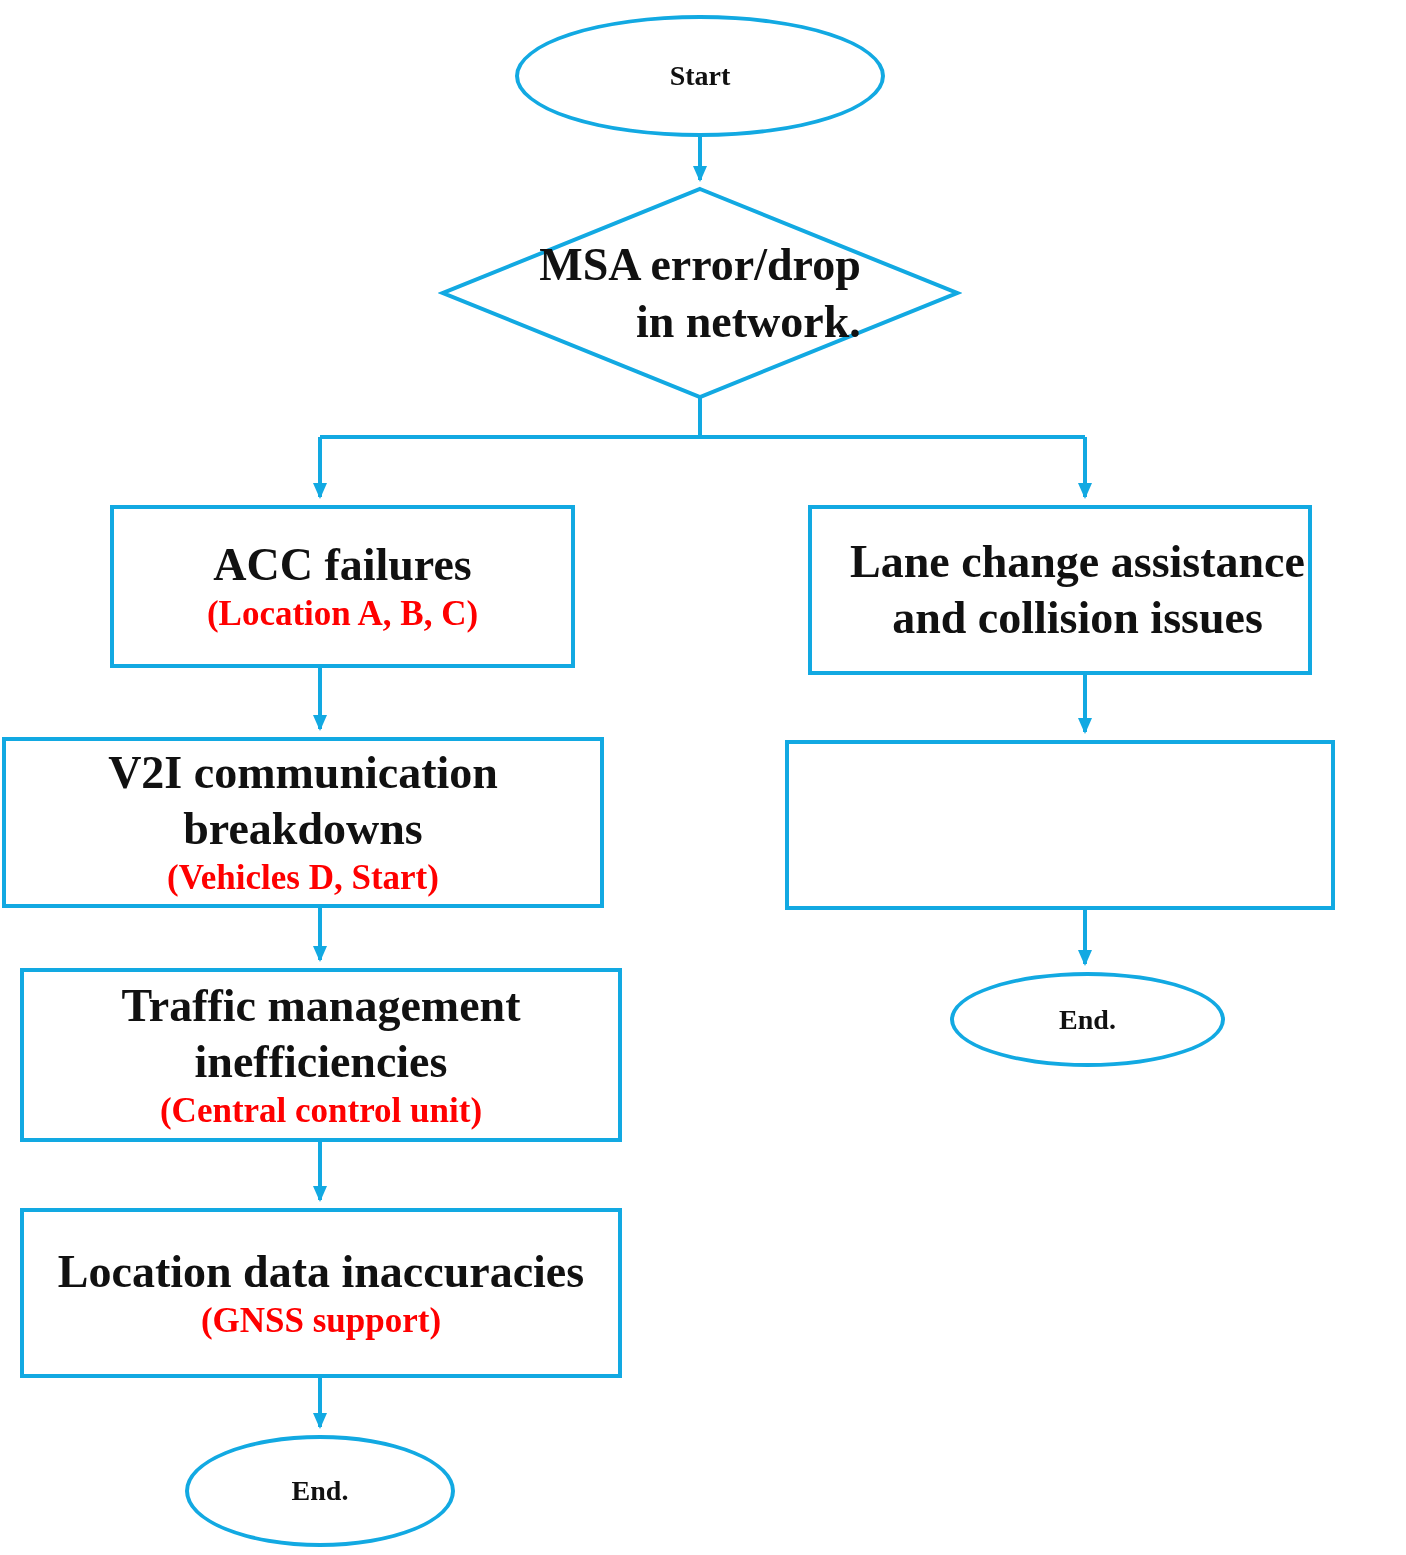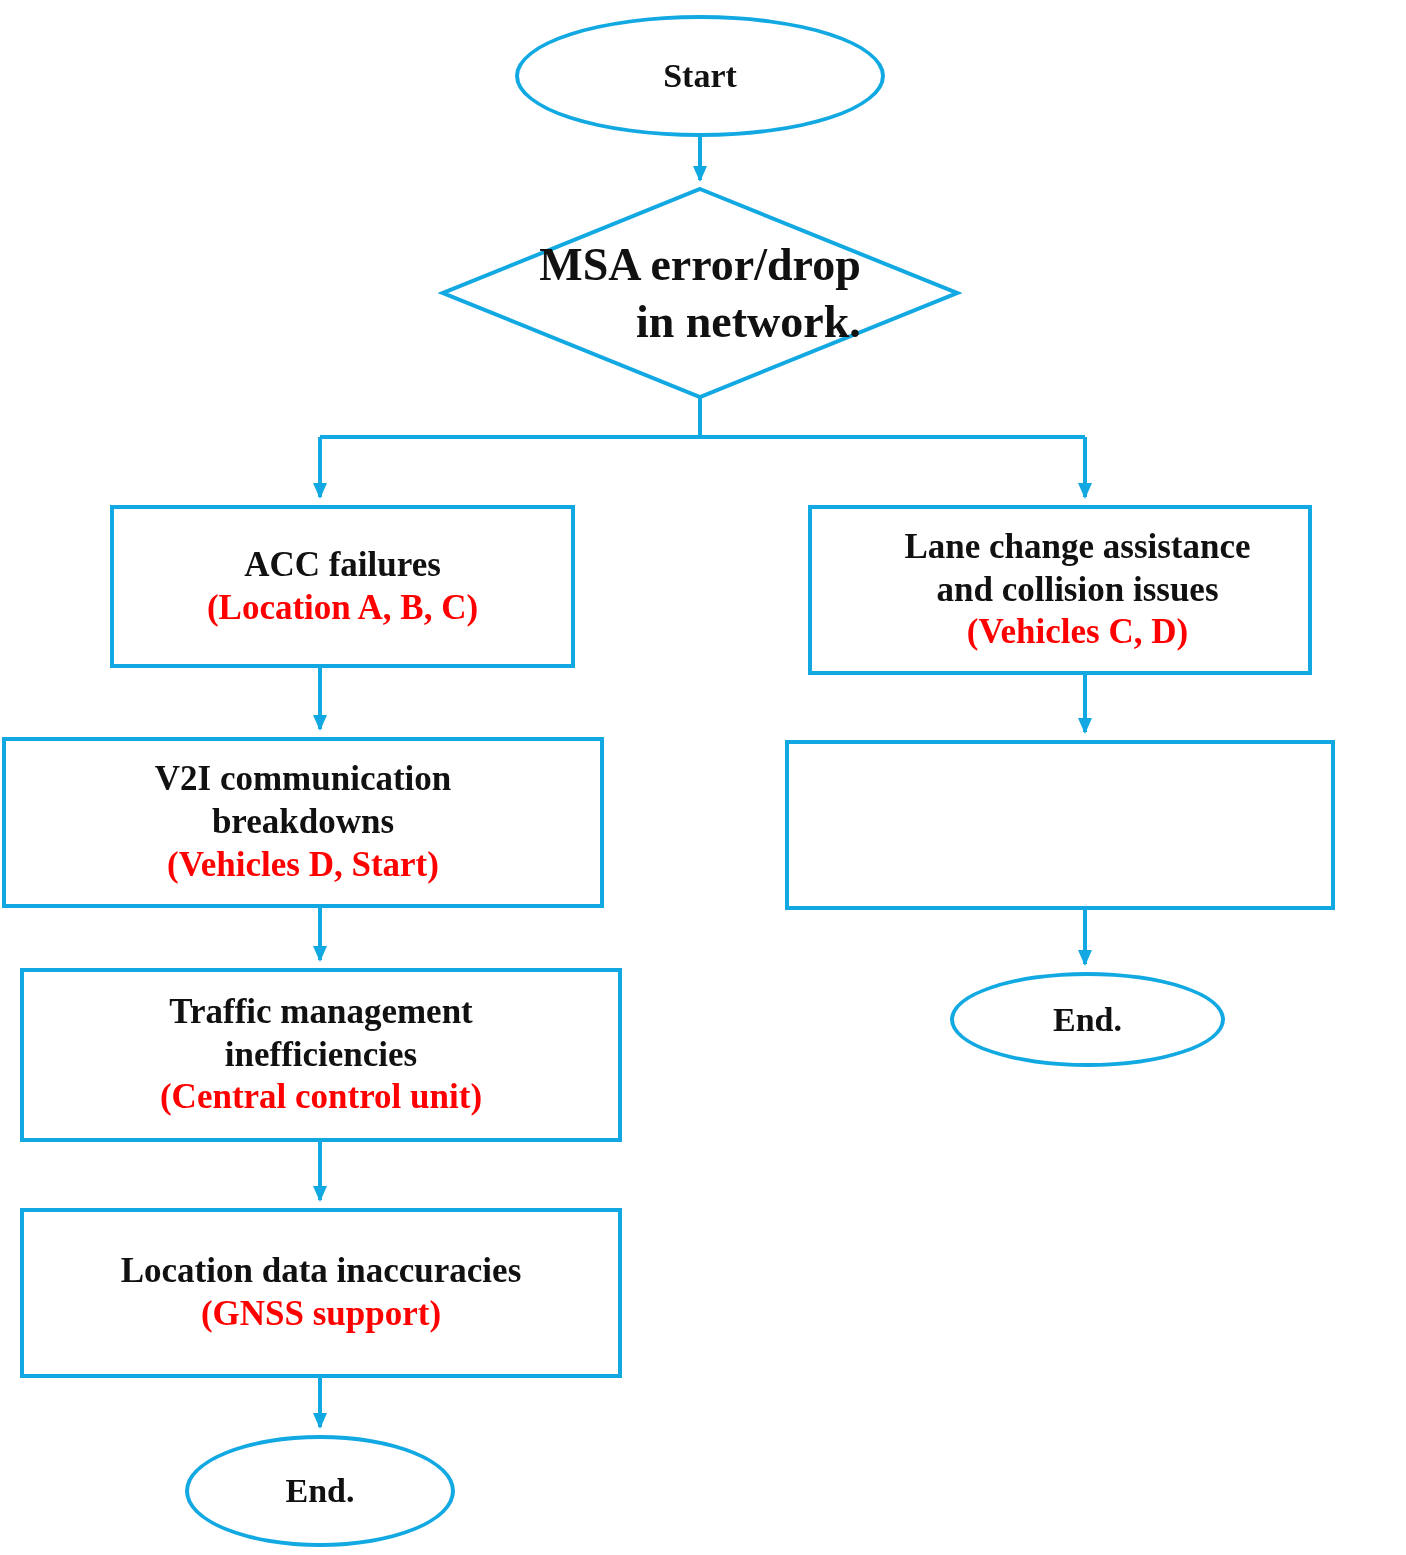--- a/index.html
+++ b/index.html
@@ -34,32 +34,32 @@
     align-items: center;
     justify-content: center;
     text-align: center;
     font-weight: 700;
     background: #ffffff;
   }
   .rect  { border: 4px solid var(--accent); }
   .oval  { border: 4px solid var(--accent); border-radius: 50%; }
   .title {
     white-space: pre-line;
-    font-size: 35px;
+    font-size: 46px;
     line-height: 1.22;
     color: var(--text);
   }
   .detail {
     white-space: pre-line;
     font-size: 35px;
     line-height: 1.22;
     color: var(--highlight);
   }
   .oval-label {
-    font-size: 34px;
+    font-size: 28px;
     color: var(--text);
   }
   .diamond-wrap {
     position: absolute;
     left: 438px; top: 186px;
     width: 524px; height: 214px;
   }
   .diamond-wrap svg { position: absolute; inset: 0; }
   .diamond-wrap polygon {
     fill: #ffffff;
@@ -152,21 +152,20 @@
     <div class="detail">(Central control unit)</div>
   </div>
 
   <div class="node oval n-end-left">
     <div class="oval-label">End.</div>
   </div>
 
   <div class="node rect n-lane">
     <div class="title">Lane change assistance
 and collision issues</div>
-    <div class="detail">(Vehicles C, D)</div>
   </div>
 
   <div class="node rect n-emergency">
   </div>
 
   <div class="node oval n-end-right">
     <div class="oval-label">End.</div>
   </div>
 
 </div>

